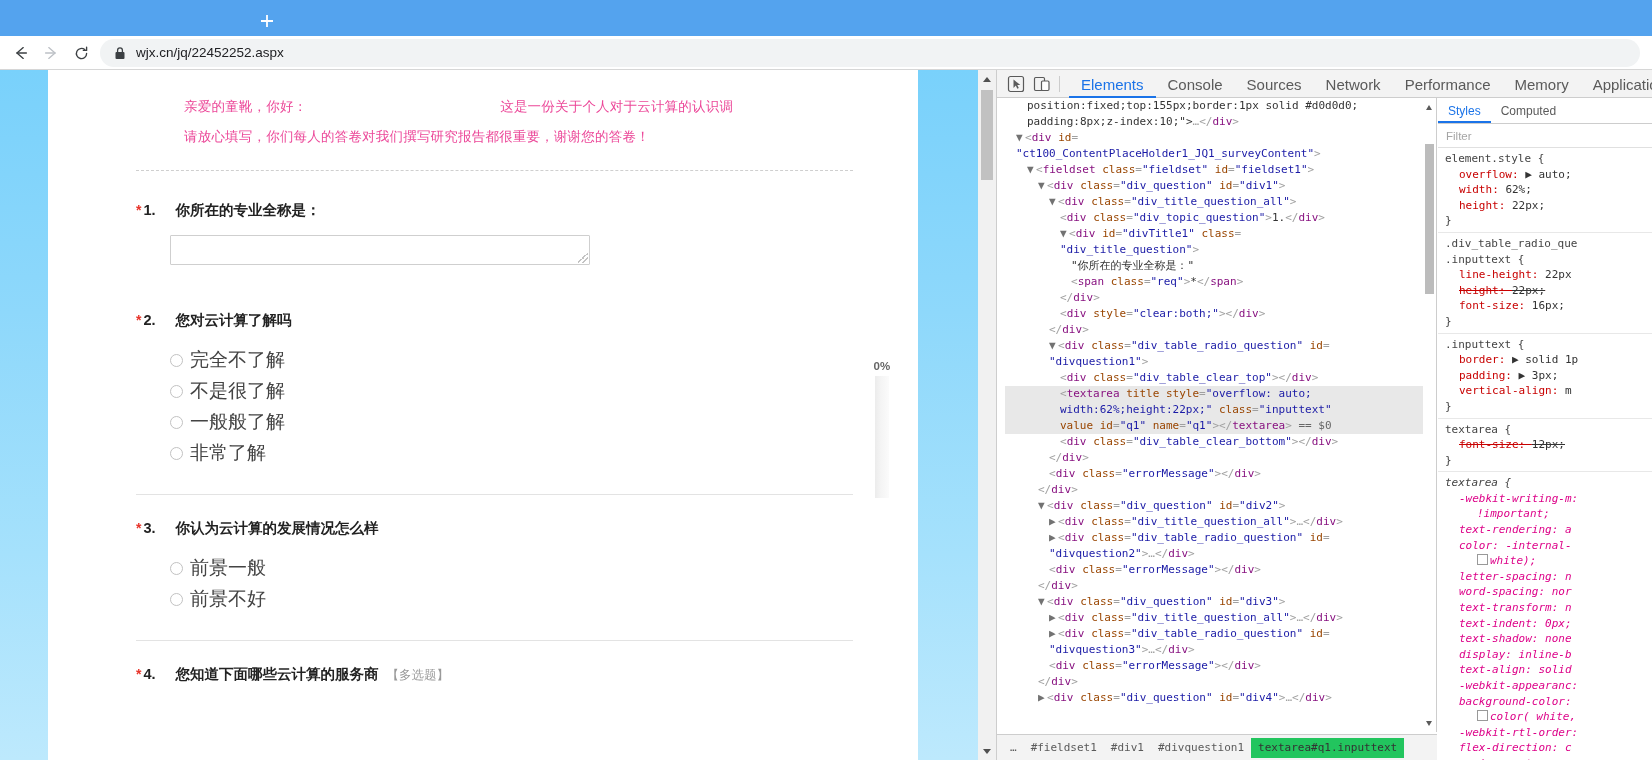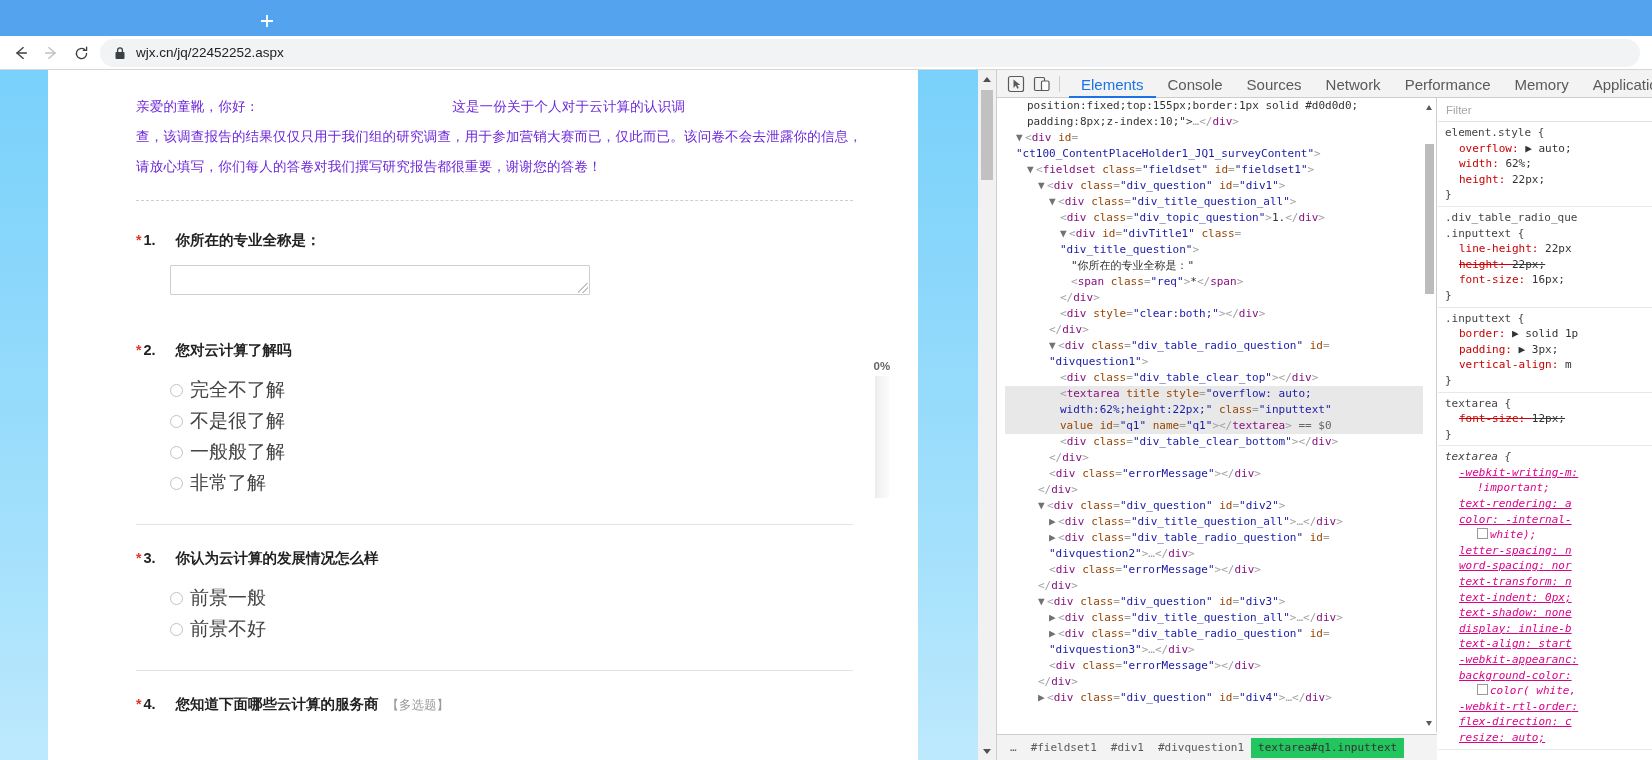--- a/index.html
+++ b/index.html
@@ -53,21 +53,21 @@
   .page-bg{
     position:absolute;left:0;top:0;width:996px;height:690px;
     background:linear-gradient(180deg,#79d1fb 0%,#8ed8fb 35%,#a5e1fc 70%,#bde9fd 100%);
   }
   .survey-card{
     position:absolute;left:48px;top:0;width:870px;height:690px;background:#fff;
     box-sizing:border-box;
   }
   .survey-inner{position:absolute;left:0;top:0;width:870px;padding:22px 40px 0 88px;box-sizing:border-box;}
 
-  .intro{font-size:13.5px;color:#6d28d9;line-height:30px;letter-spacing:.2px;}
+  .intro{font-size:13.5px;color:#ec4899;line-height:30px;letter-spacing:.2px;margin-left:48px;}
   .intro p{margin:0;}
   .dashed-sep{
     margin:18px 0 0 0;height:0;border-top:1px dashed #cfcfcf;width:717px;
   }
 
   .q{margin-top:30px;}
   .q-head{display:flex;align-items:baseline;font-size:14.5px;color:#222;font-weight:bold;}
   .req{color:#e8342a;font-size:14px;margin-right:2px;font-weight:bold;line-height:1;}
   .q-num{font-weight:bold;color:#222;font-size:14.5px;min-width:26px;}
   .q-title{font-weight:bold;color:#222;font-size:14.5px;margin-left:6px;}
@@ -170,21 +170,21 @@
     font-size:11px;line-height:15.6px;color:#333;
   }
   .css-rule{border-bottom:1px solid #e8e8e8;padding:3px 0 3px 7px;}
   .css-sel{color:#444;}
   .css-prop{color:#c80000;padding-left:14px;display:block;}
   .css-prop .pv{color:#333;}
   .css-prop.struck{text-decoration:line-through;color:#c80000;}
   .css-prop.struck .pv{text-decoration:line-through;}
   .css-rule.inherited .css-sel,.css-rule.inherited .css-prop{font-style:italic;}
   .css-rule.ua .css-sel{color:#444;font-style:italic;}
-  .css-rule.ua .css-prop{color:#d08;font-style:italic;text-decoration:underline;}
+  .css-rule.ua .css-prop{color:#d08;font-style:italic;}
   .css-rule.ua .css-prop .pv{color:#d08;}
   .swatch{display:inline-block;width:9px;height:9px;border:1px solid #999;background:#fff;vertical-align:-1px;margin-right:2px;}
 
   .crumbs{position:absolute;left:0;bottom:0;width:440px;height:26px;background:#f3f3f3;border-top:1px solid #cdcdcd;display:flex;align-items:center;box-sizing:border-box;padding-left:6px;}
   .crumb{font-size:11px;color:#5a5a5a;padding:0 7px;height:20px;line-height:20px;font-family:"DejaVu Sans Mono","Liberation Mono",monospace;}
   .crumb.active{background:#22c55e;color:#333;}
 </style>
 </head>
 <body>
 
@@ -236,21 +236,20 @@
 
     <div class="survey-card">
       <div class="survey-inner">
 
         <div class="intro">
           <p>
             <span>亲爱的童靴，你好：</span>
             <span style="display:inline-block;width:185px"></span>
             <span>这是一份关于个人对于云计算的认识调</span>
           </p>
-          <p>查，该调查报告的结果仅仅只用于我们组的研究调查，用于参加营销大赛而已，仅此而已。该问卷不会去泄露你的信息，</p>
           <p>请放心填写，你们每人的答卷对我们撰写研究报告都很重要，谢谢您的答卷！</p>
         </div>
 
         <div class="dashed-sep"></div>
 
         <div class="q">
           <div class="q-head">
             <span class="req">*</span>
             <span class="q-num">1.</span>
             <span class="q-title">你所在的专业全称是：</span>
@@ -363,20 +362,24 @@
       <div class="dom-pane">
         <div class="dom-code" id="dom-code"><div class="dom-line" style="padding-left:22px"><span class="tk-text">position:fixed;top:155px;border:1px solid #d0d0d0;</span></div><div class="dom-line" style="padding-left:22px"><span class="tk-text">padding:8px;z-index:10;"&gt;</span><span class="tk-punct">…</span><span class="tk-punct">&lt;/</span><span class="tk-tag">div</span><span class="tk-punct">&gt;</span></div><div class="dom-line" style="padding-left:11px"><span class="arrow-t">▼</span><span class="tk-punct">&lt;</span><span class="tk-tag">div</span> <span class="tk-attr">id</span><span class="tk-punct">=</span></div><div class="dom-line" style="padding-left:11px"><span class="tk-val">"ct100_ContentPlaceHolder1_JQ1_surveyContent"</span><span class="tk-punct">&gt;</span></div><div class="dom-line" style="padding-left:22px"><span class="arrow-t">▼</span><span class="tk-punct">&lt;</span><span class="tk-tag">fieldset</span> <span class="tk-attr">class</span><span class="tk-punct">=</span><span class="tk-val">"fieldset"</span> <span class="tk-attr">id</span><span class="tk-punct">=</span><span class="tk-val">"fieldset1"</span><span class="tk-punct">&gt;</span></div><div class="dom-line" style="padding-left:33px"><span class="arrow-t">▼</span><span class="tk-punct">&lt;</span><span class="tk-tag">div</span> <span class="tk-attr">class</span><span class="tk-punct">=</span><span class="tk-val">"div_question"</span> <span class="tk-attr">id</span><span class="tk-punct">=</span><span class="tk-val">"div1"</span><span class="tk-punct">&gt;</span></div><div class="dom-line" style="padding-left:44px"><span class="arrow-t">▼</span><span class="tk-punct">&lt;</span><span class="tk-tag">div</span> <span class="tk-attr">class</span><span class="tk-punct">=</span><span class="tk-val">"div_title_question_all"</span><span class="tk-punct">&gt;</span></div><div class="dom-line" style="padding-left:55px"><span class="tk-punct">&lt;</span><span class="tk-tag">div</span> <span class="tk-attr">class</span><span class="tk-punct">=</span><span class="tk-val">"div_topic_question"</span><span class="tk-punct">&gt;</span><span class="tk-text">1.</span><span class="tk-punct">&lt;/</span><span class="tk-tag">div</span><span class="tk-punct">&gt;</span></div><div class="dom-line" style="padding-left:55px"><span class="arrow-t">▼</span><span class="tk-punct">&lt;</span><span class="tk-tag">div</span> <span class="tk-attr">id</span><span class="tk-punct">=</span><span class="tk-val">"divTitle1"</span> <span class="tk-attr">class</span><span class="tk-punct">=</span></div><div class="dom-line" style="padding-left:55px"><span class="tk-val">"div_title_question"</span><span class="tk-punct">&gt;</span></div><div class="dom-line" style="padding-left:66px"><span class="tk-text">"你所在的专业全称是："</span></div><div class="dom-line" style="padding-left:66px"><span class="tk-punct">&lt;</span><span class="tk-tag">span</span> <span class="tk-attr">class</span><span class="tk-punct">=</span><span class="tk-val">"req"</span><span class="tk-punct">&gt;</span><span class="tk-text">*</span><span class="tk-punct">&lt;/</span><span class="tk-tag">span</span><span class="tk-punct">&gt;</span></div><div class="dom-line" style="padding-left:55px"><span class="tk-punct">&lt;/</span><span class="tk-tag">div</span><span class="tk-punct">&gt;</span></div><div class="dom-line" style="padding-left:55px"><span class="tk-punct">&lt;</span><span class="tk-tag">div</span> <span class="tk-attr">style</span><span class="tk-punct">=</span><span class="tk-val">"clear:both;"</span><span class="tk-punct">&gt;&lt;/</span><span class="tk-tag">div</span><span class="tk-punct">&gt;</span></div><div class="dom-line" style="padding-left:44px"><span class="tk-punct">&lt;/</span><span class="tk-tag">div</span><span class="tk-punct">&gt;</span></div><div class="dom-line" style="padding-left:44px"><span class="arrow-t">▼</span><span class="tk-punct">&lt;</span><span class="tk-tag">div</span> <span class="tk-attr">class</span><span class="tk-punct">=</span><span class="tk-val">"div_table_radio_question"</span> <span class="tk-attr">id</span><span class="tk-punct">=</span></div><div class="dom-line" style="padding-left:44px"><span class="tk-val">"divquestion1"</span><span class="tk-punct">&gt;</span></div><div class="dom-line" style="padding-left:55px"><span class="tk-punct">&lt;</span><span class="tk-tag">div</span> <span class="tk-attr">class</span><span class="tk-punct">=</span><span class="tk-val">"div_table_clear_top"</span><span class="tk-punct">&gt;&lt;/</span><span class="tk-tag">div</span><span class="tk-punct">&gt;</span></div><div class="dom-line sel" style="padding-left:55px"><span class="tk-punct">&lt;</span><span class="tk-tag">textarea</span> <span class="tk-attr">title</span> <span class="tk-attr">style</span><span class="tk-punct">=</span><span class="tk-val">"overflow: auto;</span></div><div class="dom-line sel" style="padding-left:55px"><span class="tk-val">width:62%;height:22px;"</span> <span class="tk-attr">class</span><span class="tk-punct">=</span><span class="tk-val">"inputtext"</span></div><div class="dom-line sel" style="padding-left:55px"><span class="tk-attr">value</span> <span class="tk-attr">id</span><span class="tk-punct">=</span><span class="tk-val">"q1"</span> <span class="tk-attr">name</span><span class="tk-punct">=</span><span class="tk-val">"q1"</span><span class="tk-punct">&gt;&lt;/</span><span class="tk-tag">textarea</span><span class="tk-punct">&gt;</span> <span class="tk-sel">== $0</span></div><div class="dom-line" style="padding-left:55px"><span class="tk-punct">&lt;</span><span class="tk-tag">div</span> <span class="tk-attr">class</span><span class="tk-punct">=</span><span class="tk-val">"div_table_clear_bottom"</span><span class="tk-punct">&gt;&lt;/</span><span class="tk-tag">div</span><span class="tk-punct">&gt;</span></div><div class="dom-line" style="padding-left:44px"><span class="tk-punct">&lt;/</span><span class="tk-tag">div</span><span class="tk-punct">&gt;</span></div><div class="dom-line" style="padding-left:44px"><span class="tk-punct">&lt;</span><span class="tk-tag">div</span> <span class="tk-attr">class</span><span class="tk-punct">=</span><span class="tk-val">"errorMessage"</span><span class="tk-punct">&gt;&lt;/</span><span class="tk-tag">div</span><span class="tk-punct">&gt;</span></div><div class="dom-line" style="padding-left:33px"><span class="tk-punct">&lt;/</span><span class="tk-tag">div</span><span class="tk-punct">&gt;</span></div><div class="dom-line" style="padding-left:33px"><span class="arrow-t">▼</span><span class="tk-punct">&lt;</span><span class="tk-tag">div</span> <span class="tk-attr">class</span><span class="tk-punct">=</span><span class="tk-val">"div_question"</span> <span class="tk-attr">id</span><span class="tk-punct">=</span><span class="tk-val">"div2"</span><span class="tk-punct">&gt;</span></div><div class="dom-line" style="padding-left:44px"><span class="arrow-t">▶</span><span class="tk-punct">&lt;</span><span class="tk-tag">div</span> <span class="tk-attr">class</span><span class="tk-punct">=</span><span class="tk-val">"div_title_question_all"</span><span class="tk-punct">&gt;</span><span class="tk-punct">…</span><span class="tk-punct">&lt;/</span><span class="tk-tag">div</span><span class="tk-punct">&gt;</span></div><div class="dom-line" style="padding-left:44px"><span class="arrow-t">▶</span><span class="tk-punct">&lt;</span><span class="tk-tag">div</span> <span class="tk-attr">class</span><span class="tk-punct">=</span><span class="tk-val">"div_table_radio_question"</span> <span class="tk-attr">id</span><span class="tk-punct">=</span></div><div class="dom-line" style="padding-left:44px"><span class="tk-val">"divquestion2"</span><span class="tk-punct">&gt;</span><span class="tk-punct">…</span><span class="tk-punct">&lt;/</span><span class="tk-tag">div</span><span class="tk-punct">&gt;</span></div><div class="dom-line" style="padding-left:44px"><span class="tk-punct">&lt;</span><span class="tk-tag">div</span> <span class="tk-attr">class</span><span class="tk-punct">=</span><span class="tk-val">"errorMessage"</span><span class="tk-punct">&gt;&lt;/</span><span class="tk-tag">div</span><span class="tk-punct">&gt;</span></div><div class="dom-line" style="padding-left:33px"><span class="tk-punct">&lt;/</span><span class="tk-tag">div</span><span class="tk-punct">&gt;</span></div><div class="dom-line" style="padding-left:33px"><span class="arrow-t">▼</span><span class="tk-punct">&lt;</span><span class="tk-tag">div</span> <span class="tk-attr">class</span><span class="tk-punct">=</span><span class="tk-val">"div_question"</span> <span class="tk-attr">id</span><span class="tk-punct">=</span><span class="tk-val">"div3"</span><span class="tk-punct">&gt;</span></div><div class="dom-line" style="padding-left:44px"><span class="arrow-t">▶</span><span class="tk-punct">&lt;</span><span class="tk-tag">div</span> <span class="tk-attr">class</span><span class="tk-punct">=</span><span class="tk-val">"div_title_question_all"</span><span class="tk-punct">&gt;</span><span class="tk-punct">…</span><span class="tk-punct">&lt;/</span><span class="tk-tag">div</span><span class="tk-punct">&gt;</span></div><div class="dom-line" style="padding-left:44px"><span class="arrow-t">▶</span><span class="tk-punct">&lt;</span><span class="tk-tag">div</span> <span class="tk-attr">class</span><span class="tk-punct">=</span><span class="tk-val">"div_table_radio_question"</span> <span class="tk-attr">id</span><span class="tk-punct">=</span></div><div class="dom-line" style="padding-left:44px"><span class="tk-val">"divquestion3"</span><span class="tk-punct">&gt;</span><span class="tk-punct">…</span><span class="tk-punct">&lt;/</span><span class="tk-tag">div</span><span class="tk-punct">&gt;</span></div><div class="dom-line" style="padding-left:44px"><span class="tk-punct">&lt;</span><span class="tk-tag">div</span> <span class="tk-attr">class</span><span class="tk-punct">=</span><span class="tk-val">"errorMessage"</span><span class="tk-punct">&gt;&lt;/</span><span class="tk-tag">div</span><span class="tk-punct">&gt;</span></div><div class="dom-line" style="padding-left:33px"><span class="tk-punct">&lt;/</span><span class="tk-tag">div</span><span class="tk-punct">&gt;</span></div><div class="dom-line" style="padding-left:33px"><span class="arrow-t">▶</span><span class="tk-punct">&lt;</span><span class="tk-tag">div</span> <span class="tk-attr">class</span><span class="tk-punct">=</span><span class="tk-val">"div_question"</span> <span class="tk-attr">id</span><span class="tk-punct">=</span><span class="tk-val">"div4"</span><span class="tk-punct">&gt;</span><span class="tk-punct">…</span><span class="tk-punct">&lt;/</span><span class="tk-tag">div</span><span class="tk-punct">&gt;</span></div></div>
         <div class="dom-scroll">
           <div class="ar up"></div>
           <div class="thumb"></div>
           <div class="ar dn"></div>
         </div>
       </div>
 
       <div class="styles-pane">
+        <div class="styles-tabs">
+          <span class="st-tab active">Styles</span>
+          <span class="st-tab">Computed</span>
+        </div>
         <div class="styles-filter">
           <span class="ph">Filter</span>
         </div>
         <div class="css-body" id="css-body">
             <div class="css-rule ">
               <div class="css-sel">element.style {</div>
               <span class="css-prop"><span class="pn">overflow</span>: <span class="pv">▶ auto;</span></span>
               <span class="css-prop"><span class="pn">width</span>: <span class="pv">62%;</span></span>
               <span class="css-prop"><span class="pn">height</span>: <span class="pv">22px;</span></span>
               <div class="css-sel">}</div>
@@ -407,21 +410,21 @@
               <span class="css-prop"><span class="pv" style="padding-left:18px;display:inline-block">!important;</span></span>
               <span class="css-prop"><span class="pn">text-rendering</span>: <span class="pv">a</span></span>
               <span class="css-prop"><span class="pn">color</span>: <span class="pv">-internal-</span></span>
               <span class="css-prop"><span class="pv" style="padding-left:18px;display:inline-block"><span class="swatch"></span>white);</span></span>
               <span class="css-prop"><span class="pn">letter-spacing</span>: <span class="pv">n</span></span>
               <span class="css-prop"><span class="pn">word-spacing</span>: <span class="pv">nor</span></span>
               <span class="css-prop"><span class="pn">text-transform</span>: <span class="pv">n</span></span>
               <span class="css-prop"><span class="pn">text-indent</span>: <span class="pv">0px;</span></span>
               <span class="css-prop"><span class="pn">text-shadow</span>: <span class="pv">none</span></span>
               <span class="css-prop"><span class="pn">display</span>: <span class="pv">inline-b</span></span>
-              <span class="css-prop"><span class="pn">text-align</span>: <span class="pv">start</span></span>
+              <span class="css-prop"><span class="pn">text-align</span>: <span class="pv">solid</span></span>
               <span class="css-prop"><span class="pn">-webkit-appearanc</span>: <span class="pv"></span></span>
               <span class="css-prop"><span class="pn">background-color</span>: <span class="pv"></span></span>
               <span class="css-prop"><span class="pv" style="padding-left:18px;display:inline-block"><span class="swatch"></span>color(  white,</span></span>
               <span class="css-prop"><span class="pn">-webkit-rtl-order</span>: <span class="pv"></span></span>
               <span class="css-prop"><span class="pn">flex-direction</span>: <span class="pv">c</span></span>
               <span class="css-prop"><span class="pn">resize</span>: <span class="pv">auto;</span></span>
             </div>
           </div>
       </div>
 

